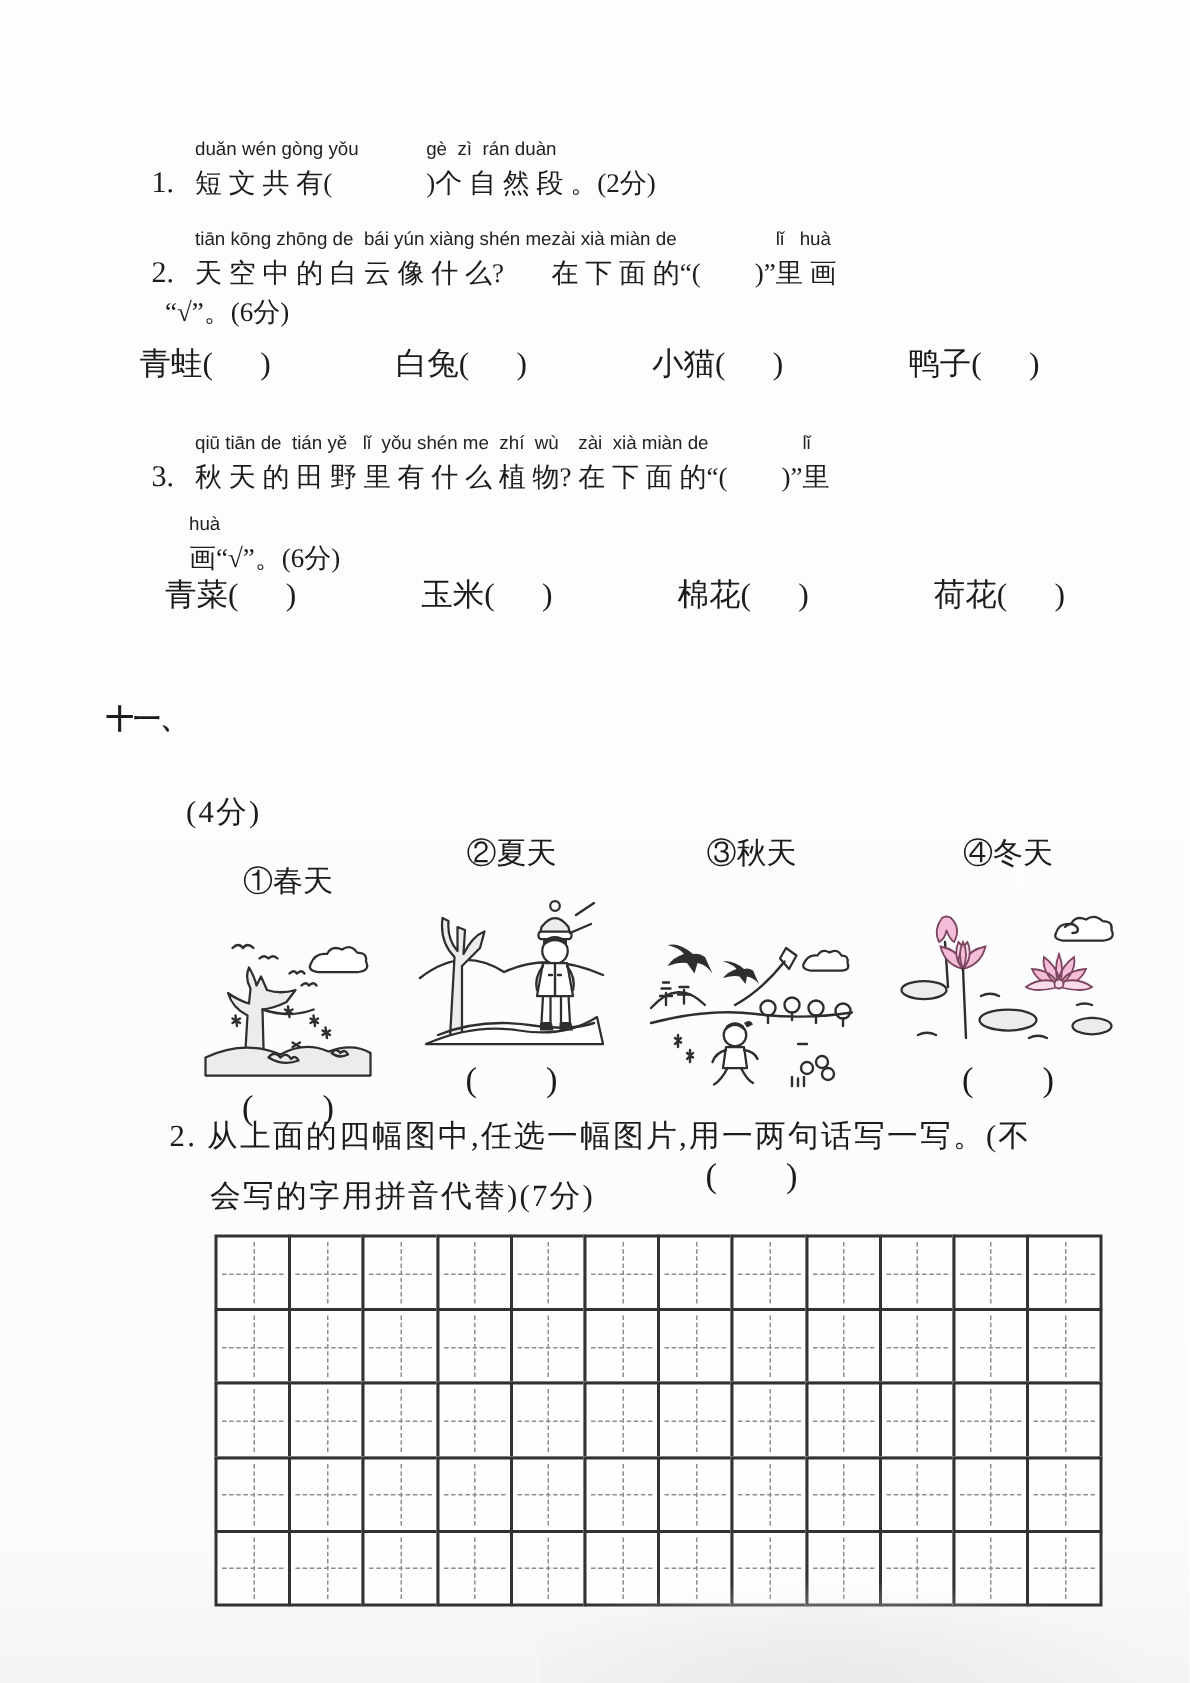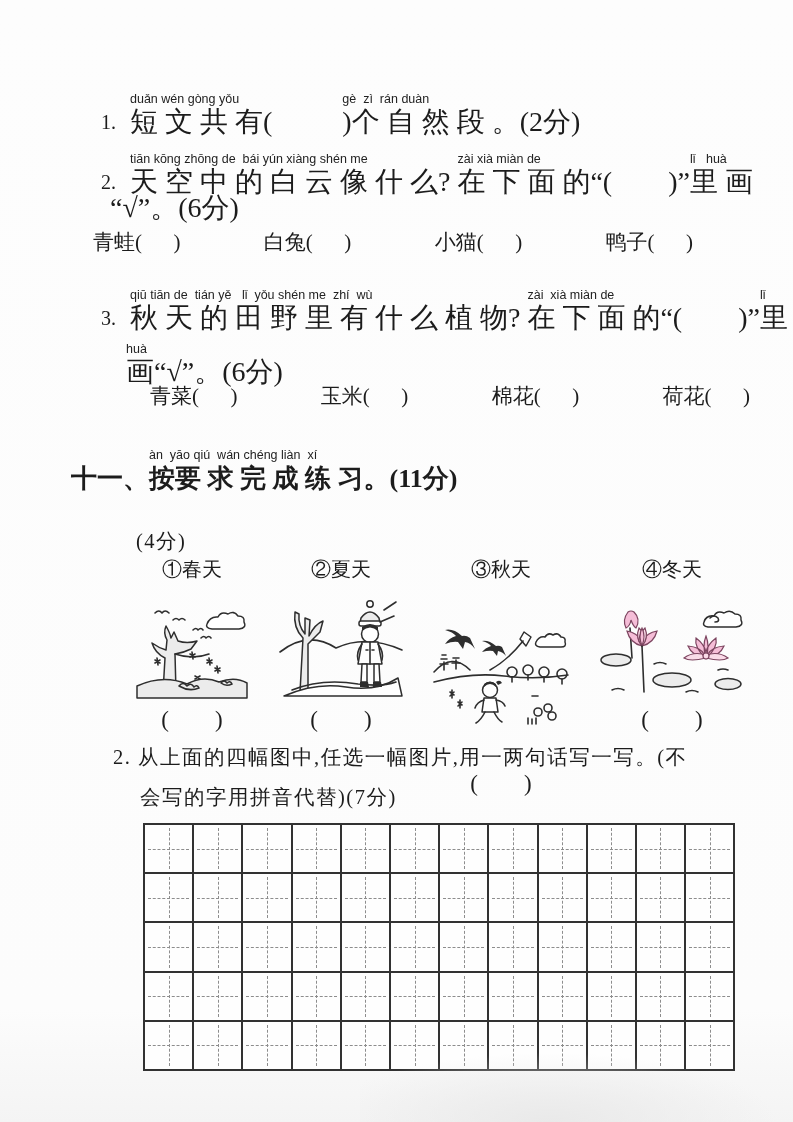--- a/index.html
+++ b/index.html
@@ -14,27 +14,27 @@
     position:absolute; left:360px; bottom:0; width:420px; height:70px;
     background:radial-gradient(ellipse at 45% 100%, #e9e9e9 0%, rgba(233,233,233,0) 70%);
     pointer-events:none;
   }
   .line { position:absolute; white-space:pre; }
   .seg { display:inline-flex; flex-direction:column; align-items:flex-start; vertical-align:bottom; }
   .py {
     font-family:"Liberation Sans","DejaVu Sans",sans-serif;
     font-size:12.5px; height:18px; line-height:18px; color:#222; white-space:pre;
   }
-  .hz { font-size:28px; line-height:28px; white-space:pre; }
+  .hz { font-size:18px; line-height:28px; white-space:pre; }
   .num { font-size:20px; }
   .opts {
     position:absolute; display:flex; justify-content:space-between;
     font-size:21px; white-space:pre;
   }
-  .heading .hz { font-size:26px; font-weight:bold; line-height:30px; }
+  .heading .hz { font-size:18px; font-weight:bold; line-height:30px; }
   .subline { font-size:20.5px; letter-spacing:1.5px; }
   
   .figs { position:absolute; left:133px; top:556px; width:614px; display:flex; justify-content:space-between; }
   .season-col { display:flex; flex-direction:column; align-items:center; }
   .season-label { font-size:20px; height:32px; line-height:26px; white-space:pre; }
   .imgwrap { display:flex; align-items:flex-end; justify-content:center; height:112px; }
   .ansparen { font-size:23px; height:34px; line-height:40px; white-space:pre; }
   svg .ln { fill:none; stroke:#2e2e2e; stroke-width:1.6; stroke-linecap:round; stroke-linejoin:round; }
   svg .fillg { fill:#ececec; stroke:#2e2e2e; stroke-width:1.5; stroke-linejoin:round; }
   svg .fillw { fill:#ffffff; stroke:#2e2e2e; stroke-width:1.5; stroke-linejoin:round; }
@@ -78,36 +78,36 @@
     <span>小猫(      )</span>
     <span>鸭子(      )</span>
   </div>
 
   <div class="line" style="left:85px; top:268px;">
     <span class="seg"><span class="py"> </span><span class="hz num">3.</span></span><span class="seg" style="margin-left:14px;"><span class="py">qiū tiān de  tián yě   lǐ  yǒu shén me  zhí  wù</span><span class="hz">秋 天 的 田 野 里 有 什 么 植 物? </span></span><span class="seg"><span class="py">zài  xià miàn de</span><span class="hz">在 下 面 的“(</span></span><span class="seg"><span class="py"> </span><span class="hz">        </span></span><span class="seg"><span class="py"> </span><span class="hz">)”</span></span><span class="seg"><span class="py">lǐ</span><span class="hz">里</span></span>
   </div>
   <div class="line" style="left:110px; top:322px;">
     <span class="seg"><span class="py">huà</span><span class="hz">画“√”。(6分)</span></span>
   </div>
-  <div class="opts" style="left:110px; top:382px; width:600px;margin-left:40px;">
+  <div class="opts" style="left:110px; top:382px; width:600px;">
     <span>青菜(      )</span>
     <span>玉米(      )</span>
     <span>棉花(      )</span>
     <span>荷花(      )</span>
   </div>
 
   <div class="line heading" style="left:55px; top:428px;">
-    <span class="seg"><span class="py"> </span><span class="hz">十一、</span></span><span class="seg"><span class="py">àn  yāo qiú  wán chéng liàn  xí</span><span class="hz">按要 求 完 成 练 习。(11分)</span></span>
-  </div>
-
-  <div class="line subline" style="left:136px; top:527px;">(4分)</div>
+    <span class="seg"><span class="py"> </span><span class="hz">十一、</span></span>
+  </div>
+
+  <div class="line subline" style="left:124px; top:527px;">(4分)</div>
 
   <div class="figs">
 
-    <div class="season-col" style="width:118px;">
+    <div class="season-col" style="width:118px;margin-top:19px;">
       <span class="season-label">①春天</span>
       <div class="imgwrap">
         <svg width="114" height="96" viewBox="0 0 114 96">
           <path class="fillw" d="M72,20 q3,-8 11,-7 q3,-6 10,-3 q6,-4 10,2 q7,0 6,6 q3,6 -5,7 l-27,0 q-7,-1 -5,-5 z"></path>
           <path class="ln" d="M20,9 q4,-4 7,0 q3,-4 7,0"></path>
           <path class="ln" d="M38,16 q3,-3 6,0 q3,-3 6,0"></path>
           <path class="ln" d="M58,26 q3,-3 5,0 q3,-3 5,0"></path>
           <path class="ln" d="M66,34 q3,-3 5,0 q3,-3 5,0"></path>
           <path class="fillg" d="M28,88 L30,54 Q20,49 17,39 Q24,44 31,46 L32,36 Q28,29 31,22 Q35,29 36,34 L39,28 L43,37 Q52,40 62,37 L56,45 Q48,49 40,50 L41,88 Z"></path>
           <path class="ln" d="M40,50 Q58,56 74,50"></path>

